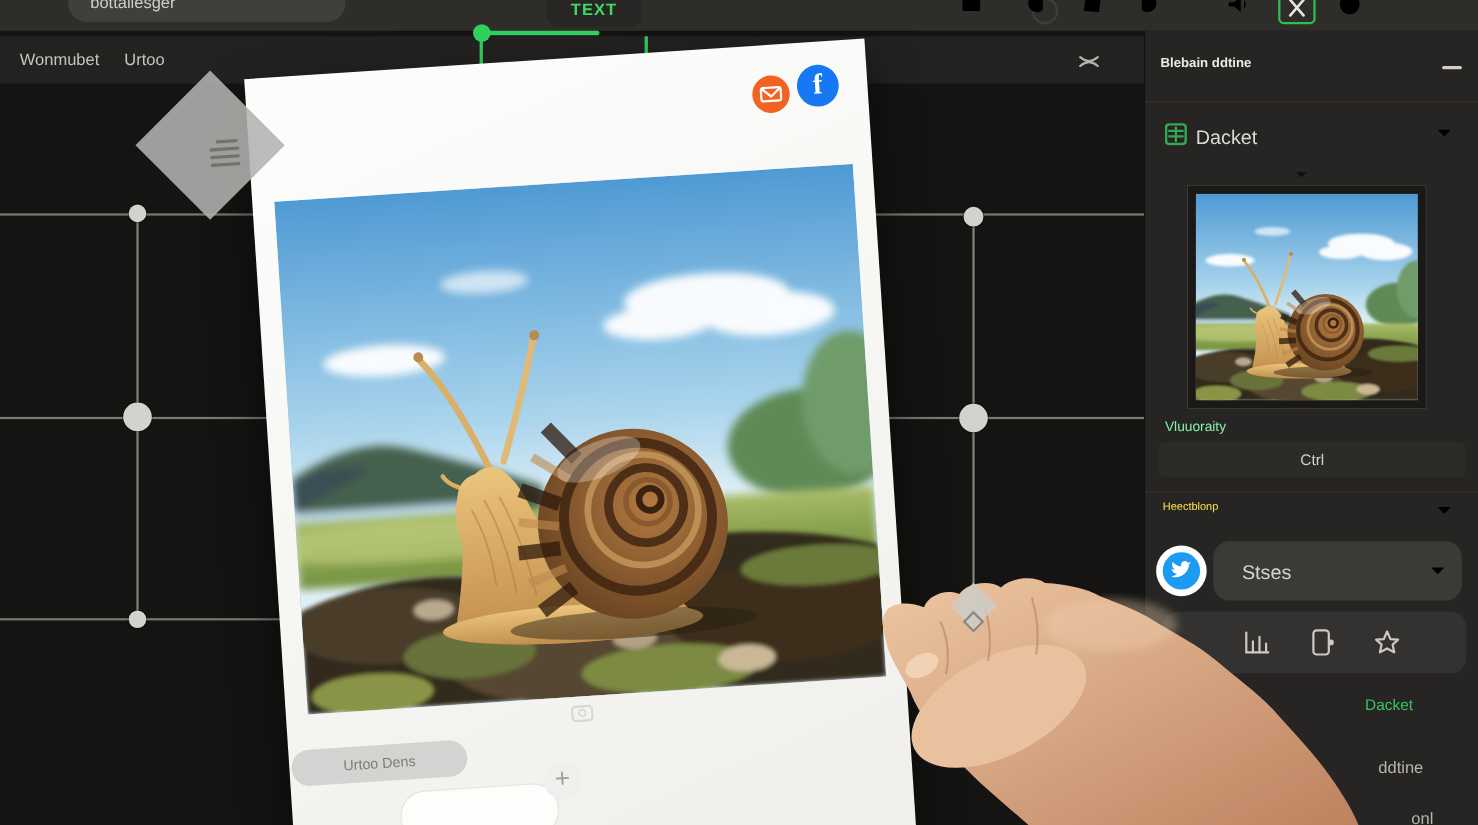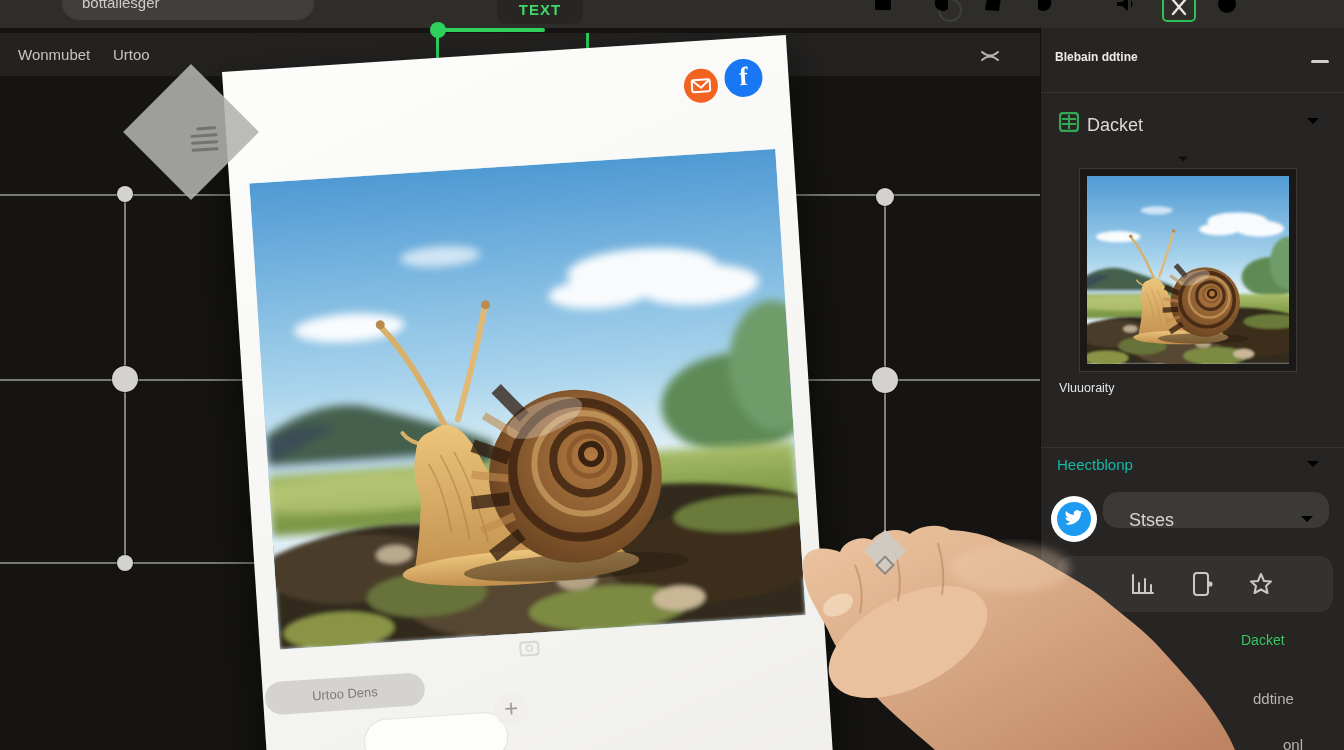--- a/index.html
+++ b/index.html
@@ -265,36 +265,37 @@
     <svg class="chev" style="left:134px;top:126px;opacity:.6;transform:scale(.8);">
         <path d="M2,2 L8,8 L14,2"></path>
       </svg>
 
     <div class="abs" style="left:38px;top:140px;width:218px;height:204px;background:#1a1918;border:1px solid #3c3a37;padding:7px;box-sizing:border-box;">
       <svg width="202" height="188">
           <use href="#snailScene" xlink:href="#snailScene"></use>
         </svg>
     </div>
 
-    <div class="sb-text" style="left:18px;top:353px;font-size:12.5px;color:#e5e5e5;">Vluuoraity</div>
+    <div class="sb-text" style="left:18px;top:353px;font-size:12.5px;color:#86efac;">Vluuoraity</div>
+    <div class="abs" style="left:12px;top:374px;width:280px;height:32px;background:#2c2b28;border-radius:6px;color:#d3d1cd;font-size:14px;text-align:center;line-height:32px;">Ctrl</div>
     <div class="sb-divider" style="top:419px;"></div>
 
-    <div class="sb-text" style="left:16px;top:428px;font-size:15px;color:#14b8a6;">Heectblonp</div>
+    <div class="sb-text" style="left:16px;top:428px;font-size:10px;color:#fde047;">Heectblonp</div>
     <svg class="chev" style="left:264px;top:431px;">
         <path d="M2,2 L8,8 L14,2"></path>
       </svg>
 
     <div class="abs" style="left:10px;top:468px;width:46px;height:46px;border-radius:50%;background:#fff;">
       <div class="abs" style="left:6px;top:6px;width:34px;height:34px;border-radius:50%;background:#1d9bf0;">
         <svg width="34" height="34">
           <path d="M8,22 Q13,24 18,21 Q24,17 24,11 L26,9 L23,9.5 Q21,7 18.5,8.5 Q16,10 17,13 Q12,12.5 9,9 Q7.5,13 11,16 Q9,16 8,15 Q9,19 13,19.5 Q11,21.5 8,22 Z" fill="#fff"></path>
         </svg>
       </div>
     </div>
-    <div class="abs" style="left:62px;top:464px;width:226px;height:36px;background:#3b3a37;border-radius:15px;">
+    <div class="abs" style="left:62px;top:464px;width:226px;height:54px;background:#3b3a37;border-radius:15px;">
       <span class="sb-text" style="left:26px;top:18px;color:#d8d6d2;">Stses</span>
       <svg class="chev" style="left:196px;top:22px;">
           <path d="M2,2 L8,8 L14,2"></path>
         </svg>
     </div>
 
     <div class="abs" style="left:16px;top:528px;width:276px;height:56px;background:#343231;border-radius:14px;">
       <svg class="abs" style="left:72px;top:15px;" width="28" height="26">
         <g stroke="#ccc9c5" stroke-width="2" fill="none" stroke-linecap="round">
             <path d="M4,4 L4,22 L24,22"></path>

